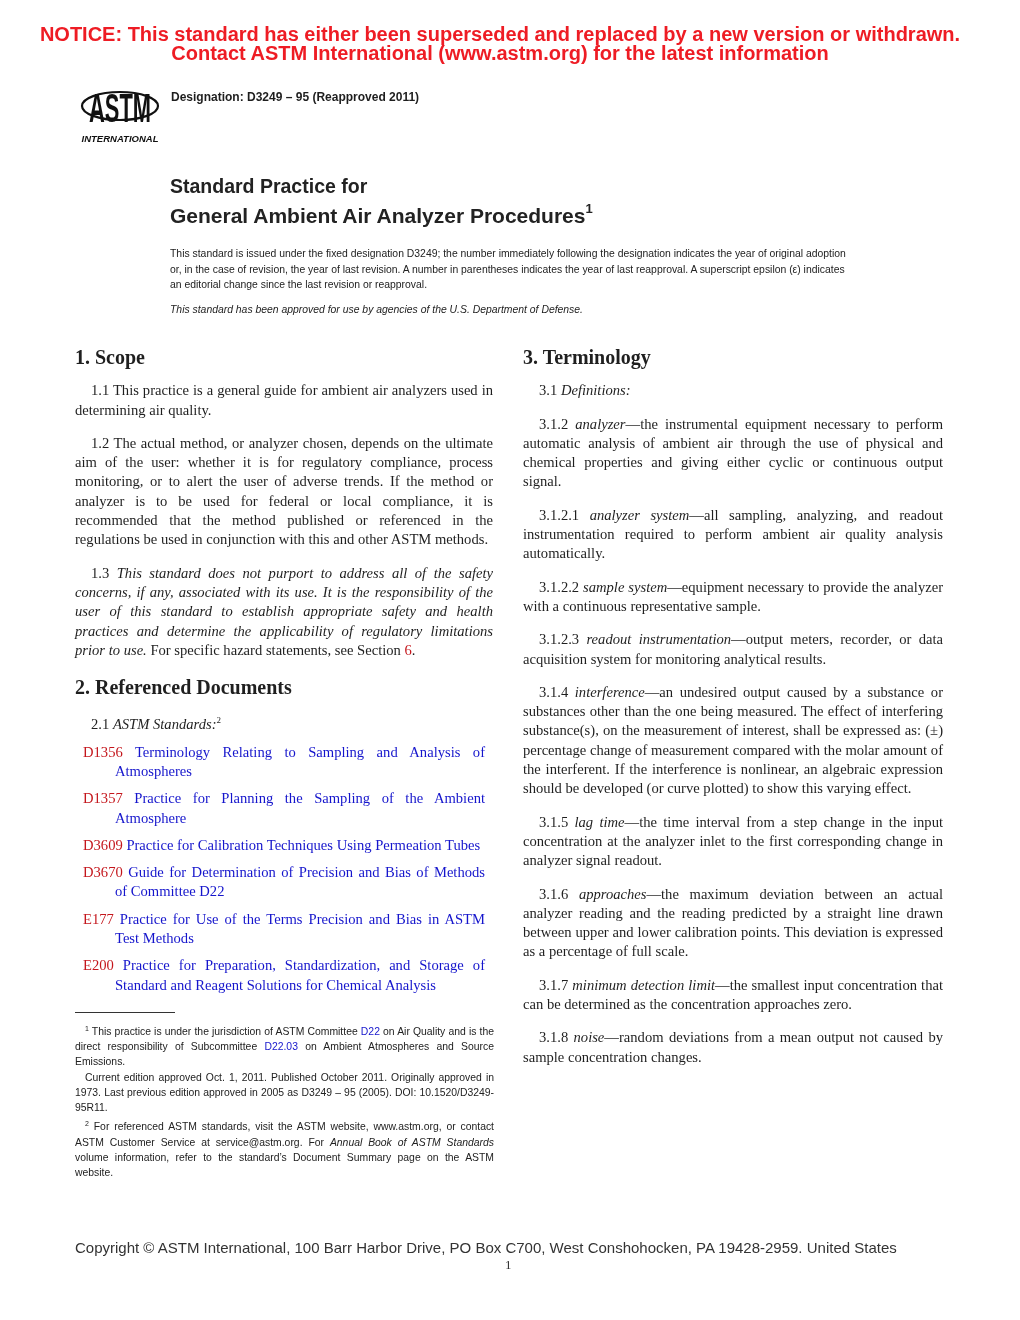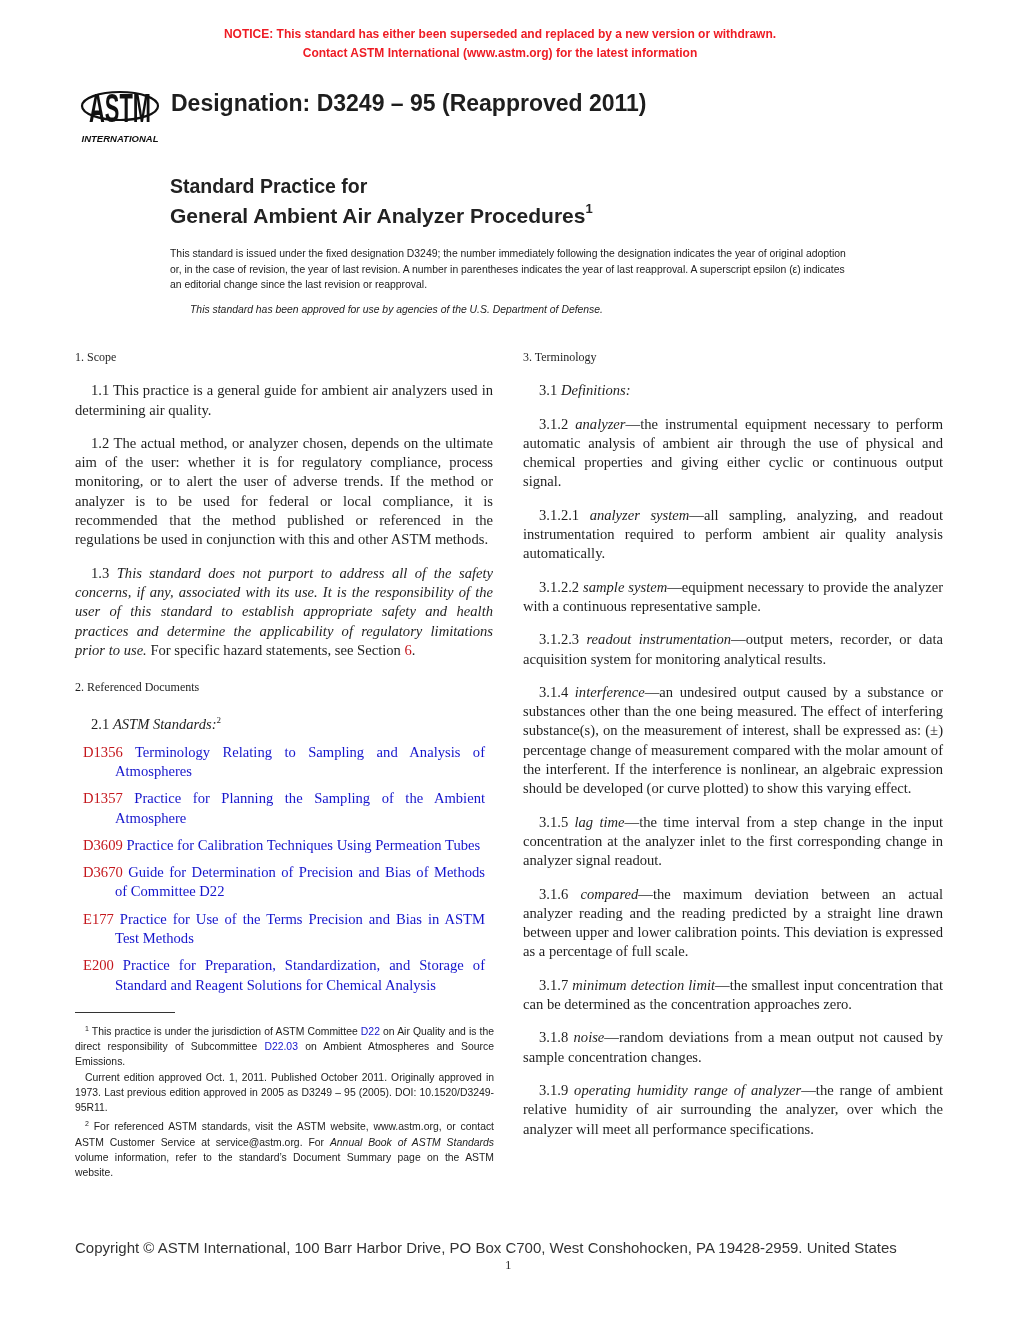--- a/index.html
+++ b/index.html
@@ -1,35 +1,35 @@
 <!DOCTYPE html>
 <html><head>
 <meta charset="utf-8">
 <style>
   html, body { margin: 0; padding: 0; background: #ffffff; }
   body { width: 1020px; height: 1320px; position: relative; overflow: hidden; color: #1a1a1a; }
   .sans { font-family: "Liberation Sans", "DejaVu Sans", sans-serif; }
   .serif { font-family: "Liberation Serif", "DejaVu Serif", serif; }
 
-  #notice { position: absolute; top: 25px; left: 0; width: 1000px; text-align: center; color: #ee1c24; font-weight: bold; font-size: 12px; line-height: 19px; }
+  #notice { position: absolute; top: 25px; left: 0; width: 1000px; text-align: center; color: #ee1c24; font-weight: bold; font-size: 20px; line-height: 19px; }
   #logo { position: absolute; left: 74px; top: 70px; width: 92px; height: 76px; }
-  #designation { position: absolute; left: 171px; top: 90px; font-size: 23px; font-weight: bold; color: #1e1e1e; }
+  #designation { position: absolute; left: 171px; top: 90px; font-size: 12px; font-weight: bold; color: #1e1e1e; }
 
   #title { position: absolute; left: 170px; top: 174px; font-weight: bold; color: #222; }
   #title .l1 { font-size: 19.5px; line-height: 24px; }
   #title .l2 { font-size: 21px; line-height: 26px; text-align: center; }
   #title sup { font-size: 13px; position: relative; top: -2px; }
 
   #preamble { position: absolute; left: 170px; top: 246px; width: 680px; font-size: 10.4px; line-height: 15.5px; color: #222; text-align: left; }
-  #preamble .p2 { font-style: italic; margin-top: 9px; margin-left: 20px; }
+  #preamble .p2 { font-style: italic; margin-top: 9px; }
 
   .col { position: absolute; font-size: 14.6px; line-height: 19.3px; color: #1f1f1f; text-align: justify; }
   #col-left { left: 75px; top: 348px; width: 418px; }
   #col-right { left: 523px; top: 348px; width: 420px; }
-  .h { font-weight: normal; font-size: 12px; margin: 0 0 6px 0; }
+  .h { font-weight: bold; font-size: 20px; margin: 0 0 6px 0; }
   .para { text-indent: 16px; margin: 14px 0 6px 0; }
   .para.tight { margin-bottom: 0; }
   .it { font-style: italic; }
   .red { color: #c4161c; }
   .blue { color: #1515cc; }
   .refs { margin: 0; }
   .ref { padding-left: 32px; text-indent: -32px; margin: 8px; text-align: justify; }
   .ref .code { color: #c4161c; }
   .ref .rt { color: #1515cc; }
   .gap-h { height: 12px; }
@@ -91,24 +91,23 @@
 
 <div id="col-right" class="col serif">
   <div class="h">3.  Terminology</div>
   <p class="para tight"><span>3.1  </span><span class="it">Definitions:</span></p>
   <p class="para tight"><span>3.1.2 </span><span class="it">analyzer</span><span>—the instrumental equipment necessary to perform automatic analysis of ambient air through the use of physical and chemical properties and giving either cyclic or continuous output signal.</span></p>
   <p class="para tight"><span>3.1.2.1  </span><span class="it">analyzer system</span><span>—all sampling, analyzing, and readout instrumentation required to perform ambient air quality analysis automatically.</span></p>
   <p class="para tight"><span>3.1.2.2  </span><span class="it">sample system</span><span>—equipment necessary to provide the analyzer with a continuous representative sample.</span></p>
   <p class="para tight"><span>3.1.2.3  </span><span class="it">readout instrumentation</span><span>—output meters, recorder, or data acquisition system for monitoring analytical results.</span></p>
   <p class="para"><span>3.1.4 </span><span class="it">interference</span><span>—an undesired output caused by a substance or substances other than the one being measured. The effect of interfering substance(s), on the measurement of interest, shall be expressed as: (±) percentage change of measurement compared with the molar amount of the interferent. If the interference is nonlinear, an algebraic expression should be developed (or curve plotted) to show this varying effect.</span></p>
   <p class="para"><span>3.1.5 </span><span class="it">lag time</span><span>—the time interval from a step change in the input concentration at the analyzer inlet to the first corresponding change in analyzer signal readout.</span></p>
-  <p class="para"><span>3.1.6 </span><span class="it">compared</span><span>—the maximum deviation between an actual analyzer reading and the reading predicted by a straight line drawn between upper and lower calibration points. This deviation is expressed as a percentage of full scale.</span></p>
+  <p class="para"><span>3.1.6 </span><span class="it">approaches</span><span>—the maximum deviation between an actual analyzer reading and the reading predicted by a straight line drawn between upper and lower calibration points. This deviation is expressed as a percentage of full scale.</span></p>
   <p class="para"><span>3.1.7 </span><span class="it">minimum detection limit</span><span>—the smallest input concentration that can be determined as the concentration approaches zero.</span></p>
   <p class="para"><span>3.1.8 </span><span class="it">noise</span><span>—random deviations from a mean output not caused by sample concentration changes.</span></p>
-  <p class="para"><span>3.1.9 </span><span class="it">operating humidity range of analyzer</span><span>—the range of ambient relative humidity of air surrounding the analyzer, over which the analyzer will meet all performance specifications.</span></p>
 </div>
 
 <div id="fn-rule"></div>
 <div id="footnotes" class="sans">
   <p><sup>1</sup><span> This practice is under the jurisdiction of ASTM Committee </span><a class="blue">D22</a><span> on Air Quality and is the direct responsibility of Subcommittee </span><a class="blue">D22.03</a><span> on Ambient Atmospheres and Source Emissions.</span></p>
   <p>Current edition approved Oct. 1, 2011. Published October 2011. Originally approved in 1973. Last previous edition approved in 2005 as D3249 – 95 (2005). DOI: 10.1520/D3249-95R11.</p>
   <p><sup>2</sup><span> For referenced ASTM standards, visit the ASTM website, www.astm.org, or contact ASTM Customer Service at service@astm.org. For </span><span class="it">Annual Book of ASTM Standards</span><span> volume information, refer to the standard’s Document Summary page on the ASTM website.</span></p>
 </div>
 
 <div id="copyright" class="sans">Copyright © ASTM International, 100 Barr Harbor Drive, PO Box C700, West Conshohocken, PA 19428-2959. United States</div>

